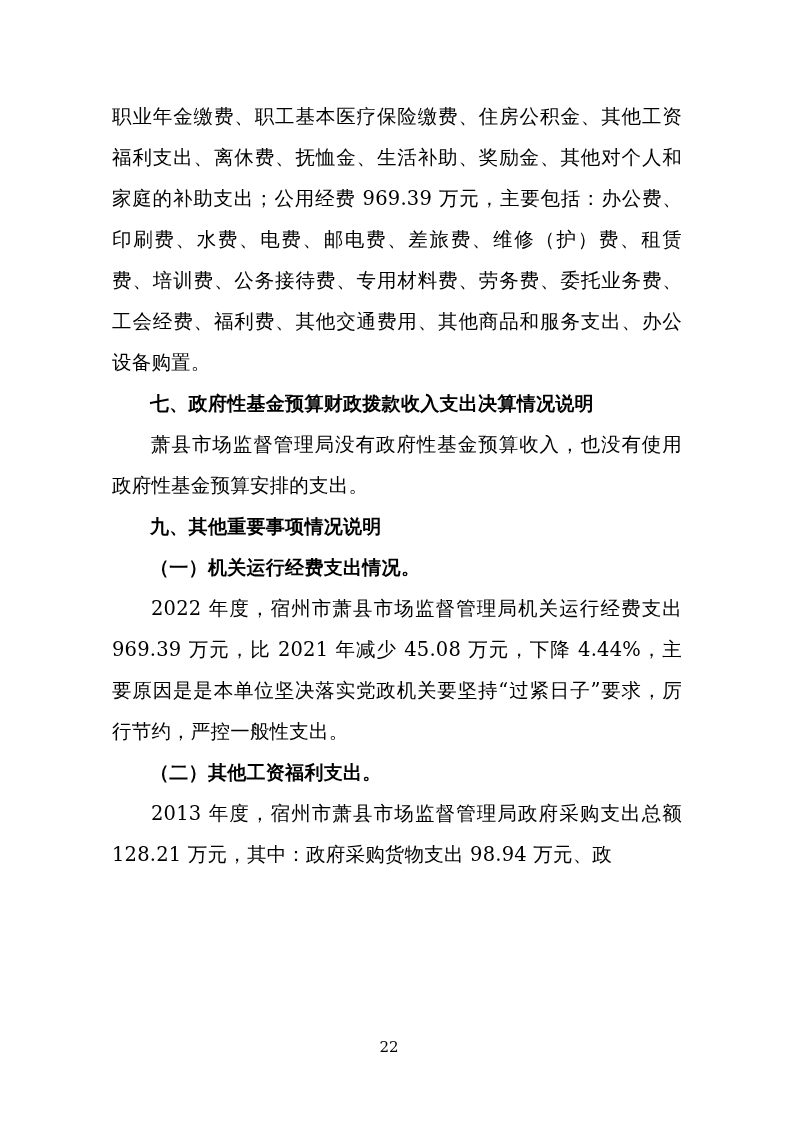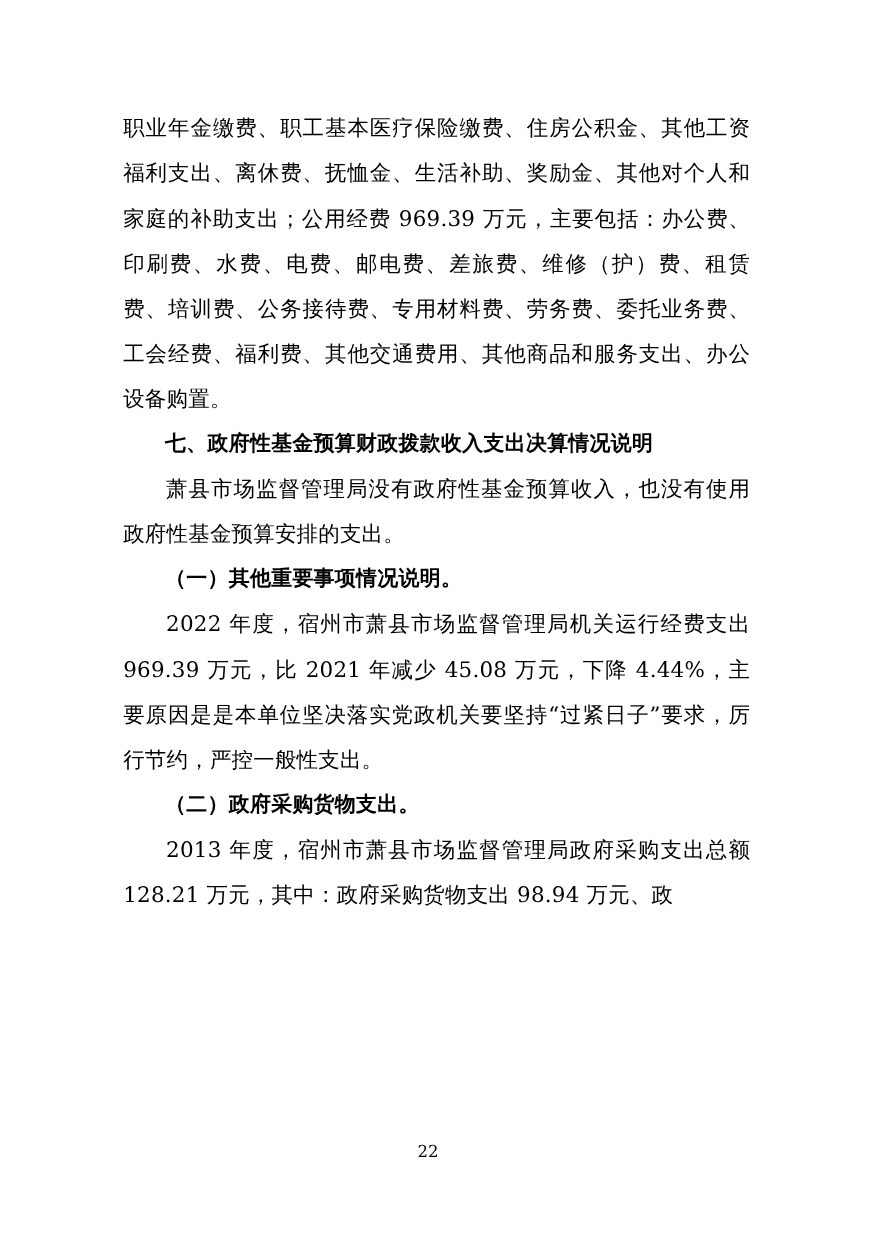--- a/index.html
+++ b/index.html
@@ -72,25 +72,26 @@
   <div class="body-text">
 
     <p class="para no-indent">职业年金缴费、职工基本医疗保险缴费、住房公积金、其他工资福利支出、离休费、抚恤金、生活补助、奖励金、其他对个人和家庭的补助支出；公用经费 969.39 万元，主要包括：办公费、印刷费、水费、电费、邮电费、差旅费、维修（护）费、租赁费、培训费、公务接待费、专用材料费、劳务费、委托业务费、工会经费、福利费、其他交通费用、其他商品和服务支出、办公设备购置。</p>
 
     <p class="heading">七、政府性基金预算财政拨款收入支出决算情况说明</p>
 
     <p class="para">萧县市场监督管理局没有政府性基金预算收入，也没有使用政府性基金预算安排的支出。</p>
 
 
 
+    <p class="heading">九、其他重要事项情况说明</p>
 
-    <p class="subheading">（一）其他重要事项情况说明。</p>
+    <p class="subheading">（一）机关运行经费支出情况。</p>
 
     <p class="para">2022 年度，宿州市萧县市场监督管理局机关运行经费支出 969.39 万元，比 2021 年减少 45.08 万元，下降 4.44%，主要原因是是本单位坚决落实党政机关要坚持“过紧日子”要求，厉行节约，严控一般性支出。</p>
 
-    <p class="subheading">（二）政府采购货物支出。</p>
+    <p class="subheading">（二）其他工资福利支出。</p>
 
     <p class="para">2013 年度，宿州市萧县市场监督管理局政府采购支出总额 128.21 万元，其中：政府采购货物支出 98.94 万元、政</p>
 
   </div>
 </div>
 
 <div class="page-number">22</div>
 
 </body></html>

